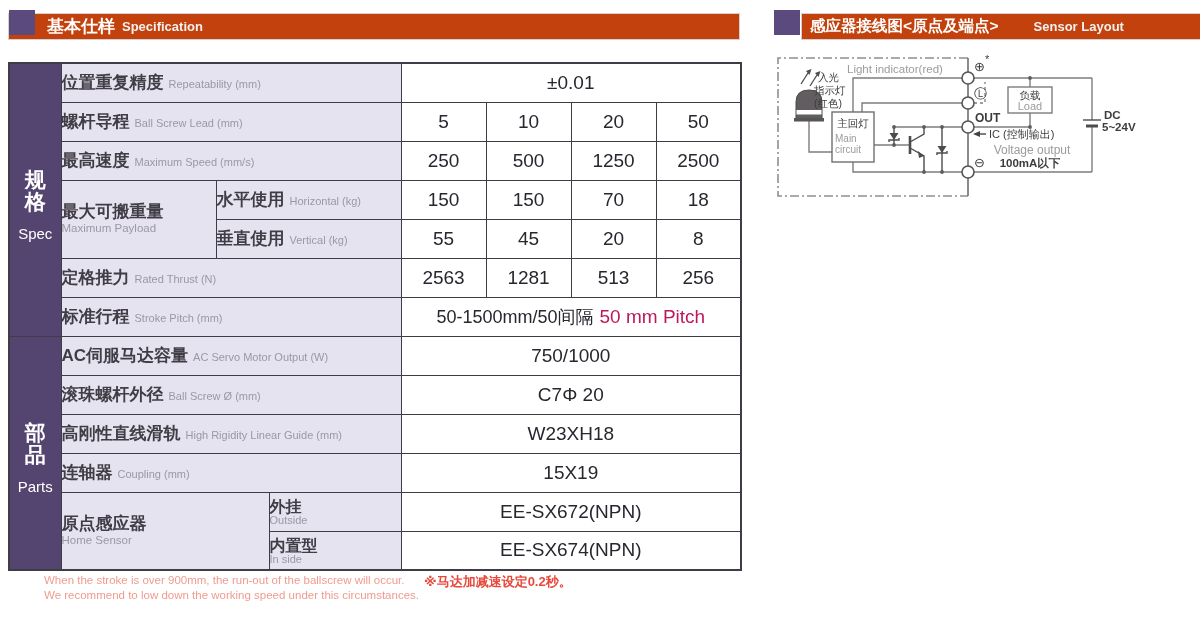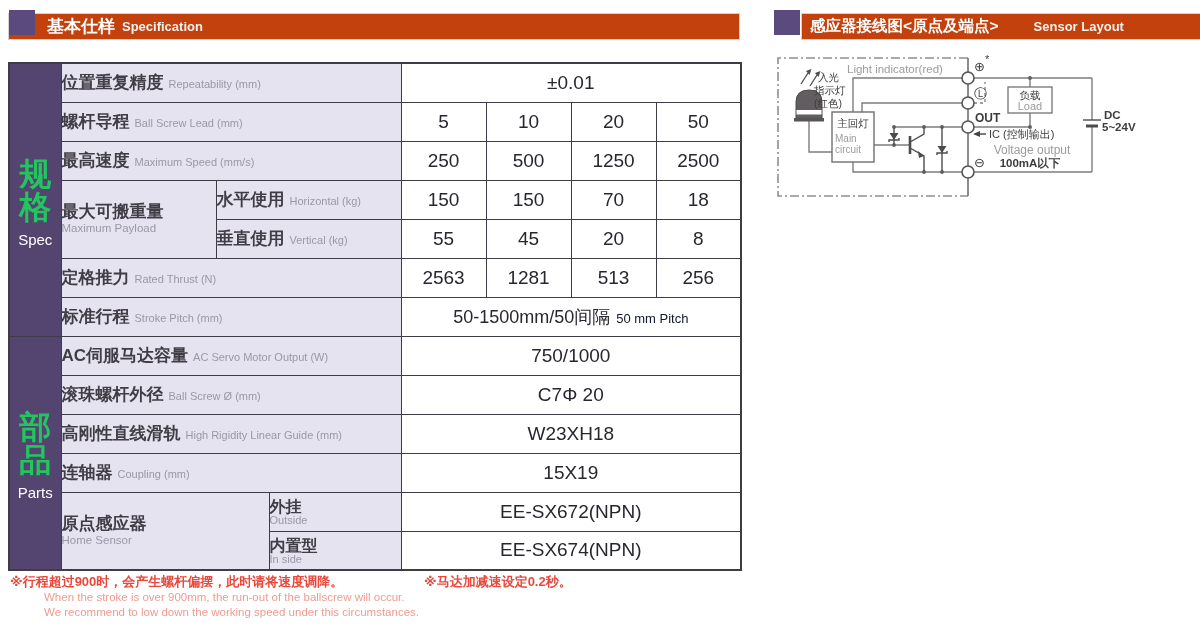--- a/index.html
+++ b/index.html
@@ -23,24 +23,24 @@
   table.spec tr{height:39px;}
   td.lbl{background:#e4e3ef;padding-left:9px;white-space:nowrap;}
   .zh{font-size:17px;font-weight:bold;color:#413d46;margin-top:30px;}
   .en{font-size:11px;color:#9b98a6;margin-left:5px;font-weight:normal;}
   .zh-b{display:block;font-size:17px;font-weight:bold;color:#413d46;line-height:18px;}
   .en-b{display:block;font-size:11.5px;color:#9b98a6;line-height:14px;}
   .zh-s{display:block;font-size:16px;font-weight:bold;color:#413d46;line-height:16px;margin-top:2px;}
   .en-s{display:block;font-size:11px;color:#9b98a6;line-height:11px;}
   td.val{background:#ffffff;text-align:center;font-size:19px;color:#29262e;}
   .sv-zh{font-size:18px;color:#29262e;}
-  .sv-en{font-size:13px;color:#0f172a;margin-left:6px;}
+  .sv-en{font-size:19px;color:#be185d;margin-left:6px;}
   td.side{background:#544470;text-align:center;}
   td.side-parts{border-top:2px solid #c3bdd3;}
-  .side-zh{width:34px;margin:6px auto;font-size:32px;font-weight:bold;color:#22c55e;line-height:1.05;word-break:break-all;}
+  .side-zh{width:34px;margin:12px auto;font-size:21px;font-weight:bold;color:#ffffff;line-height:1.05;word-break:break-all;}
   .side-en{font-size:15px;color:#ffffff;margin-top:1px;}
   
   .fn{position:absolute;top:573px;}
   .fn-zh{font-size:13px;font-weight:bold;color:#e8483c;line-height:17px;white-space:nowrap;}
   .fn-en{font-size:11.5px;color:#f09b90;margin-left:34px;line-height:14.5px;white-space:nowrap;}
   
   .diagram{position:absolute;left:772px;top:50px;}
   .diagram text{font-family:"Liberation Sans","DejaVu Sans",sans-serif;}
   .t-dark{fill:#3c3c3c;}
   .t-gray{fill:#9c9c9c;}
@@ -286,21 +286,20 @@
     <text x="258" y="49" font-size="10.5" text-anchor="middle" class="t-dark">负载</text>
     <text x="258" y="60" font-size="11" text-anchor="middle" class="t-gray">Load</text>
     <text x="217" y="88" font-size="11" class="t-dark">IC (控制输出)</text>
     <text x="260" y="104" font-size="12" text-anchor="middle" class="t-gray">Voltage output</text>
     <text x="258" y="117" font-size="11.5" font-weight="bold" text-anchor="middle" class="t-dark">100mA以下</text>
     <text x="332" y="69" font-size="11.5" font-weight="bold" class="t-dark">DC</text>
     <text x="330" y="81" font-size="11.5" font-weight="bold" class="t-dark">5~24V</text>
   </svg>
 
   <div class="fn" style="left:10px;">
-    <div class="fn-zh">※行程超过900时，会产生螺杆偏摆，此时请将速度调降。</div>
     <div class="fn-en">When the stroke is over 900mm, the run-out of the ballscrew will occur.</div>
     <div class="fn-en">We recommend to low down the working speed under this circumstances.</div>
   </div>
   <div class="fn" style="left:424px;">
     <div class="fn-zh">※马达加减速设定0.2秒。</div>
   </div>
 
 </div>
 
 </body></html>

